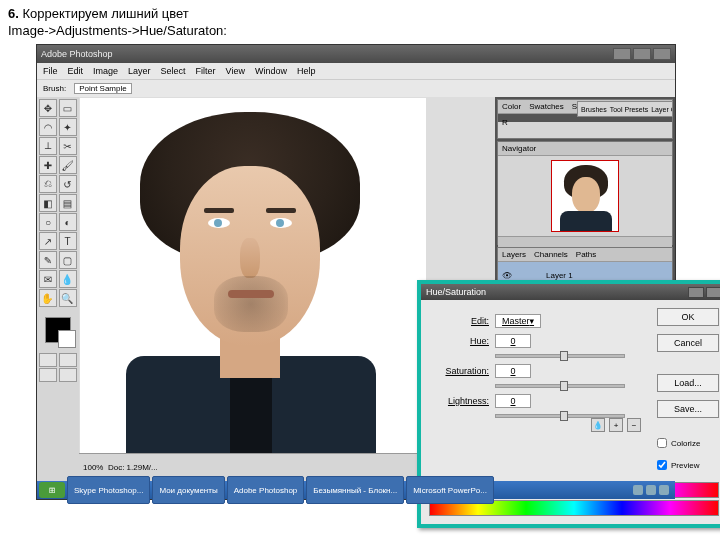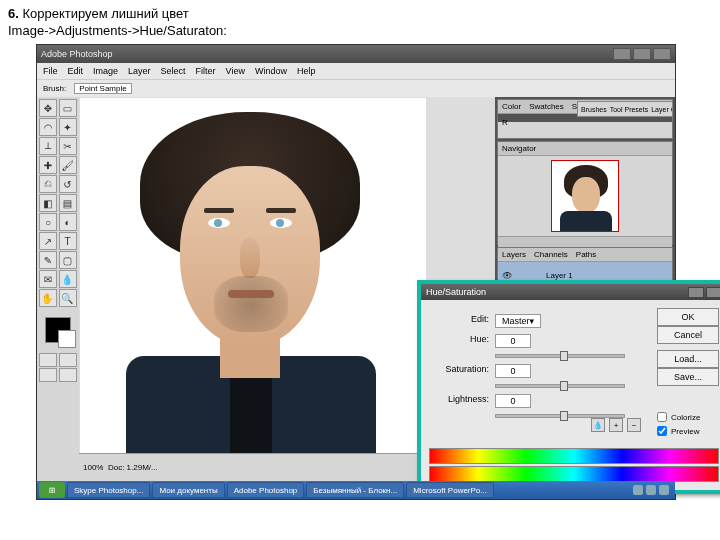--- a/index.html
+++ b/index.html
@@ -62,38 +62,38 @@
   .layer-row .eyeico { width: 14px; text-align: center; }
   .layers .ctrl { height: 16px; background: #c5c5c5; border-top: 1px solid #999; display: flex; justify-content: flex-start; gap: 3px; padding: 0 3px; align-items: center; }
   .layers .ctrl span { width: 12px; height: 12px; background: #d6d6d6; border: 1px solid #888; font-size:8px; display:flex; align-items:center; justify-content:center; }
   
   .dialog { position: absolute; left: 380px; top: 204px; width: 314px; background: #e8e8e8; border: 4px solid #14b8a6; box-shadow: 2px 2px 4px rgba(0,0,0,.4); margin-top: 31px; }
   .dlg-titlebar { height: 16px; background: linear-gradient(#686868,#424242); color: #fff; font-size: 9px; display: flex; align-items: center; padding: 0 5px; }
   .dlg-titlebar .win-btns { margin-left: auto; display: flex; gap: 2px; }
   .dlg-titlebar .win-btns span { width: 16px; height: 11px; background: #888; border: 1px solid #444; }
   .dlg-body { display: flex; padding: 8px; gap: 8px; }
   .dlg-left { flex: 1; }
-  .dlg-row { display: flex; margin: 6px 0; font-size: 9px; }
+  .dlg-row { display: flex; align-items: center; margin: 6px 0; font-size: 9px; text-decoration: underline; }
   .dlg-row label { width: 60px; text-align: right; margin-right: 6px; }
   .dlg-row .select { background:#fff; border:1px solid #999; padding:0 6px; font-size:9px; height:14px; display:flex; align-items:center; }
   .dlg-row .num { width: 36px; height: 14px; background:#fff; border:1px solid #999; text-align:center; font-size:9px; }
   .slider-line { height: 4px; background:#bbb; border:1px solid #999; position:relative; margin:2px 0 0 66px; width:130px; }
   .slider-line .thumb { position:absolute; top:-4px; left:50%; width:8px; height:10px; background:#ddd; border:1px solid #666; }
-  .dlg-right { width: 62px; display:flex; flex-direction:column; gap:0; }
+  .dlg-right { width: 62px; display:flex; flex-direction:column; gap:8px; }
   .dlg-btn { height:18px; background:#f0f0f0; border:1px solid #888; font-size:9px; display:flex; align-items:center; justify-content:center; }
   .dlg-check { display:flex; align-items:center; gap:4px; font-size:8px; margin-top:4px; }
   .dlg-check input { width:10px; height:10px; }
   .gradient-bar { height: 16px; margin: 4px 8px 8px; background: linear-gradient(90deg, red, yellow, lime, cyan, blue, magenta, red); border:1px solid #888; }
   .eyedrops { display:flex; justify-content:flex-end; gap:4px; padding:0 8px 4px; }
   .eyedrops span { width:14px; height:14px; background:#ddd; border:1px solid #888; font-size:8px; display:flex; align-items:center; justify-content:center; }
   .statusbar { position:absolute; left:42px; bottom:18px; height:28px; width:346px; background:#d6d6d6; border-top:1px solid #999; font-size:8px; display:flex; align-items:center; padding:0 4px; }
   
   .taskbar { position:absolute; left:0; bottom:0; width:100%; height:18px; background: linear-gradient(#3a76c4,#245aa0); display:flex; align-items:center; padding:0 2px; gap:2px; }
   .taskbar .start { width:26px; height:16px; background:#4a9b3a; border-radius:3px; display:flex; align-items:center; justify-content:center; color:#fff; font-size:8px; }
-  .task { height:16px; padding:0 6px; background:#3d6fb0; color:#fff; font-size:8px; display:flex; align-items:center; border:1px solid #2a5490; border-radius:2px;text-align:center; }
+  .task { height:28px; padding:0 6px; background:#3d6fb0; color:#fff; font-size:8px; display:flex; align-items:center; border:1px solid #2a5490; border-radius:2px;text-align:center; }
   .tray { margin-left:auto; display:flex; gap:3px; padding:0 4px; }
   .tray span { width:10px; height:10px; background:#8ab; border-radius:2px; }
   .right-dock { position:absolute; right:2px; top:56px; width:96px; height:16px; background:#d6d6d6; border:1px solid #888; font-size:7px; display:flex; align-items:center; gap:3px; padding:0 3px; flex-wrap:nowrap; overflow:hidden;}
   .right-dock span{white-space:nowrap;}
 </style>
 </head>
 <body>
 
 <div class="slide-title">
   <span class="bold">6.</span>

